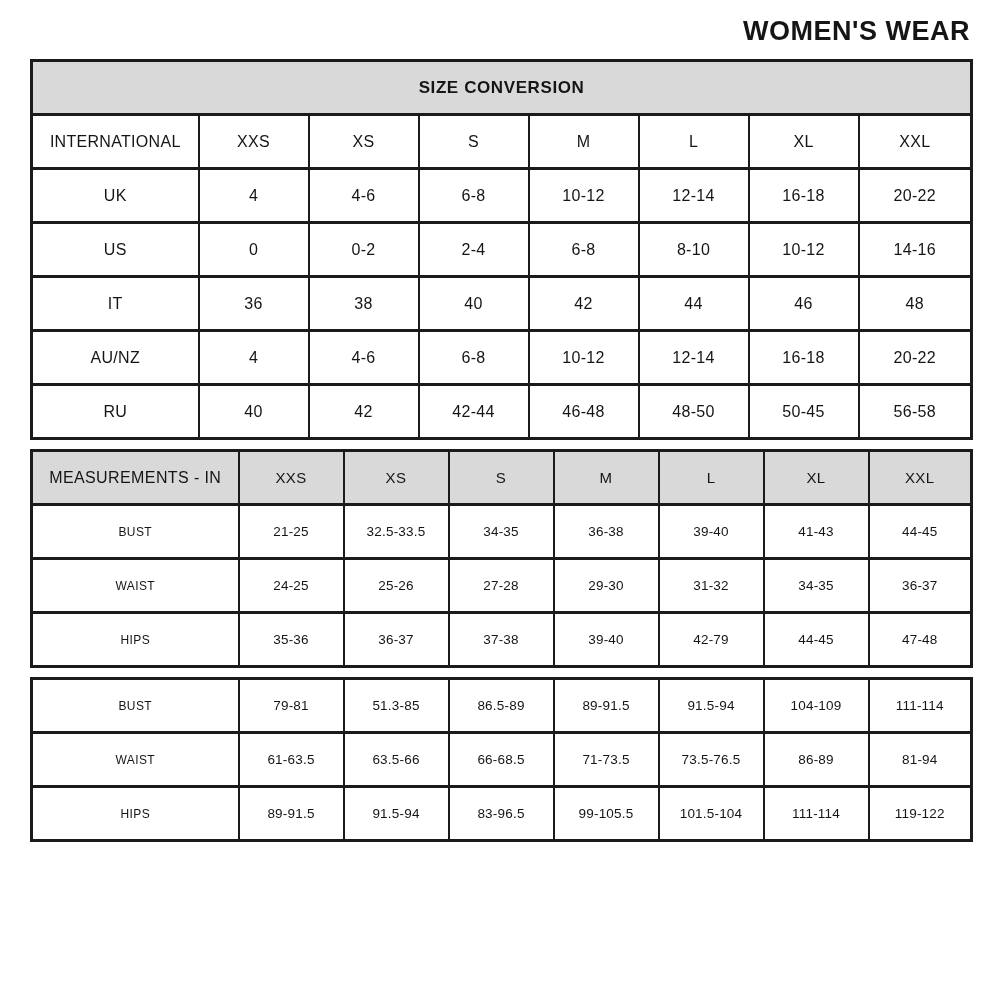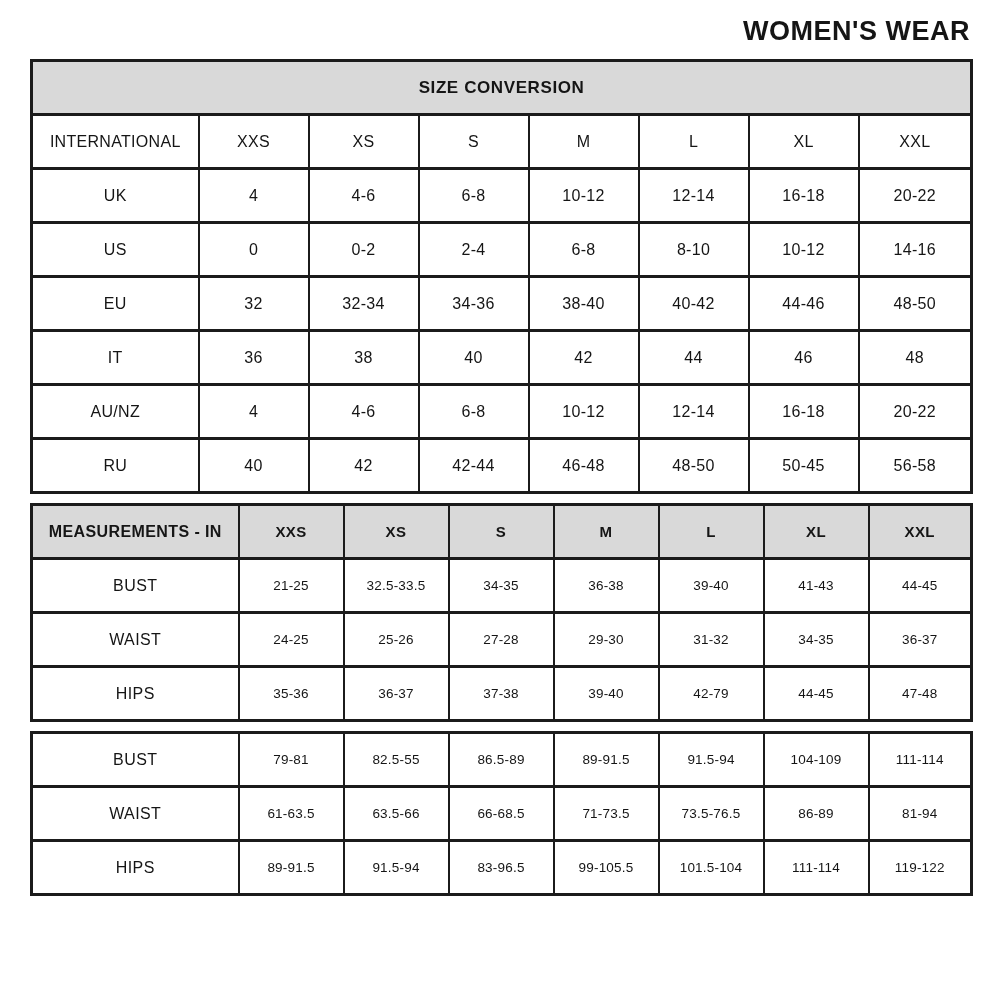--- a/index.html
+++ b/index.html
@@ -49,25 +49,25 @@
     font-size: 17px;
     font-weight: 700;
     letter-spacing: 0.6px;
   }
   .conv tr { height: 54px; }
   .conv td { font-size: 16px; font-weight: 400; letter-spacing: 0.3px; }
   .meas tr { height: 54px; }
   .meas .head th {
     background: var(--header-bg);
     font-size: 15px;
-    font-weight: 700;
+    font-weight: 400;
     letter-spacing: 0.4px;
   }
   .meas .head th.rowlabel { font-size: 16px; }
-  .meas td.rowlabel { font-size: 16px; font-weight: 400; letter-spacing: 0.4px; }
+  .meas td.rowlabel { font-size: 12px; font-weight: 400; letter-spacing: 0.4px; }
   .meas td.val { font-size: 13.5px; font-weight: 400; letter-spacing: 0.2px; }
 </style>
 </head>
 <body>
 
 <div class="page">
 
   <h1 class="title">WOMEN'S WEAR</h1>
 
   <table class="tbl conv">
@@ -107,30 +107,20 @@
     </tr>
     <tr>
       <td>US</td>
       <td>0</td>
       <td>0-2</td>
       <td>2-4</td>
       <td>6-8</td>
       <td>8-10</td>
       <td>10-12</td>
       <td>14-16</td>
-    </tr>
-    <tr>
-      <td>EU</td>
-      <td>32</td>
-      <td>32-34</td>
-      <td>34-36</td>
-      <td>38-40</td>
-      <td>40-42</td>
-      <td>44-46</td>
-      <td>48-50</td>
     </tr>
     <tr>
       <td>IT</td>
       <td>36</td>
       <td>38</td>
       <td>40</td>
       <td>42</td>
       <td>44</td>
       <td>46</td>
       <td>48</td>
@@ -221,21 +211,21 @@
         <col style="width:105px">
       <col style="width:105px">
         <col style="width:105px">
         <col style="width:105px">
         <col style="width:103px">
     </colgroup>
     <tbody>
     <tr>
       <td class="rowlabel">BUST</td>
       <td class="val">79-81</td>
-      <td class="val">82.5-55</td>
+      <td class="val">51.3-85</td>
       <td class="val">86.5-89</td>
       <td class="val">89-91.5</td>
       <td class="val">91.5-94</td>
       <td class="val">104-109</td>
       <td class="val">111-114</td>
     </tr>
     <tr>
       <td class="rowlabel">WAIST</td>
       <td class="val">61-63.5</td>
       <td class="val">63.5-66</td>

